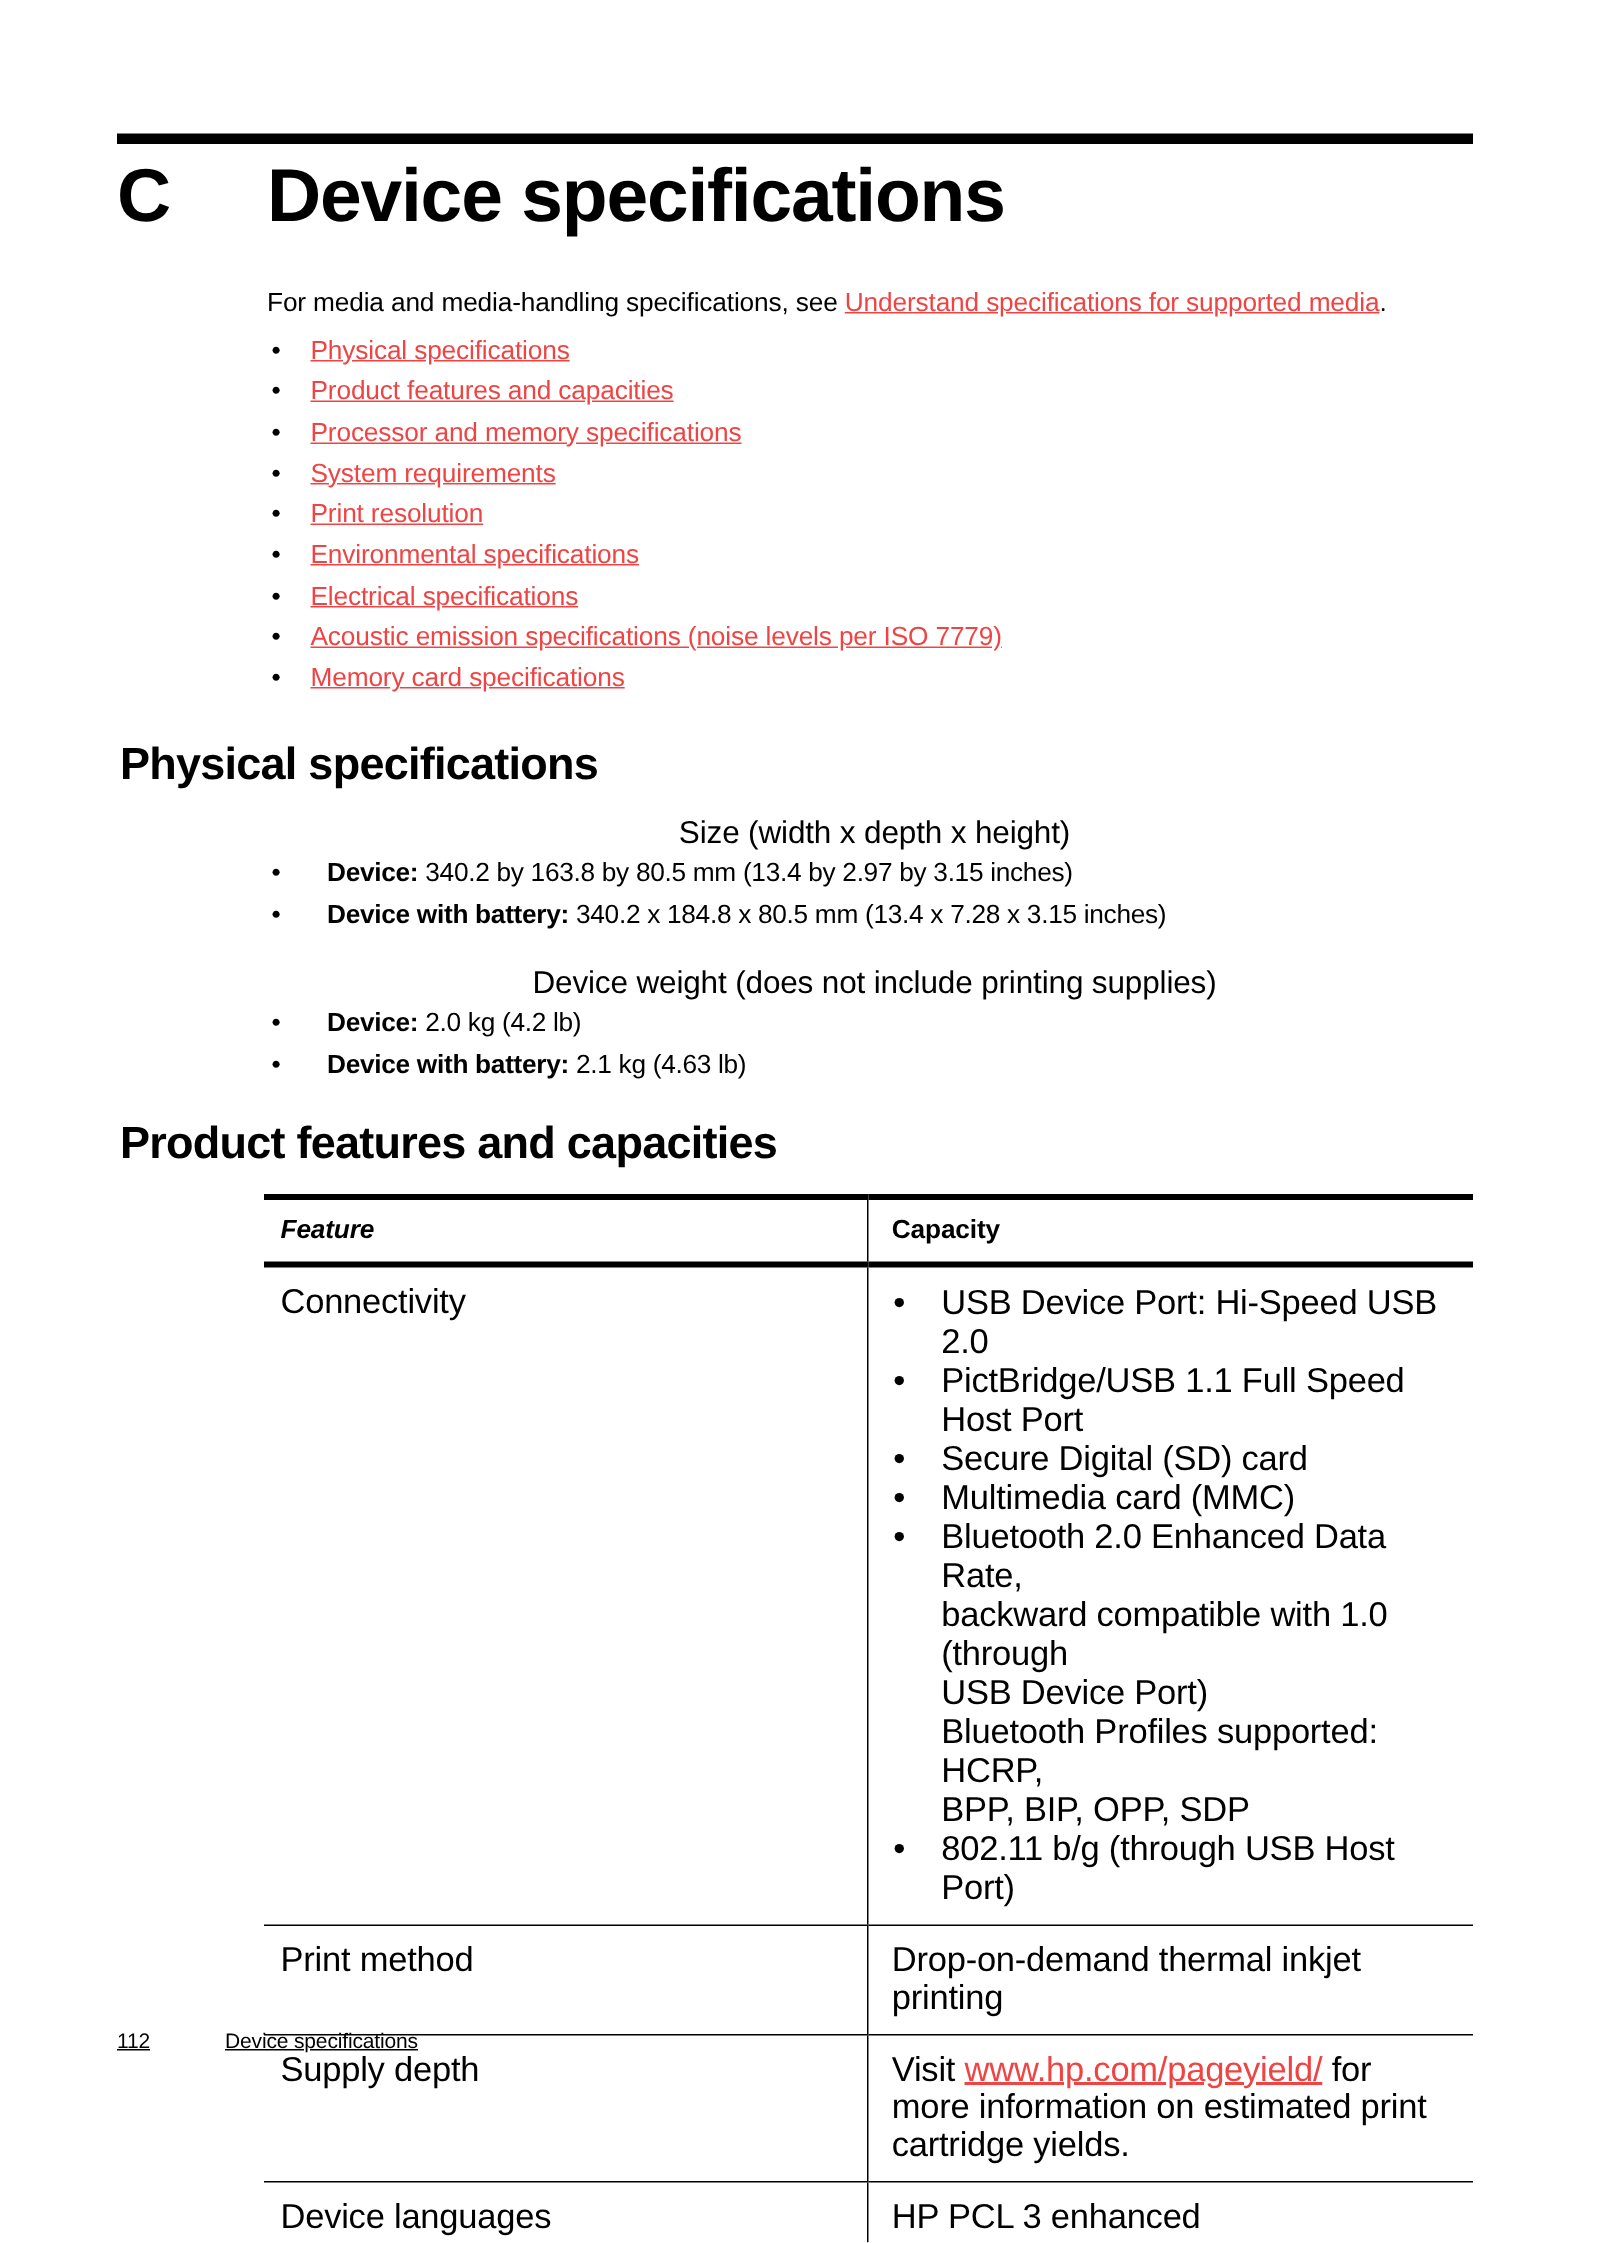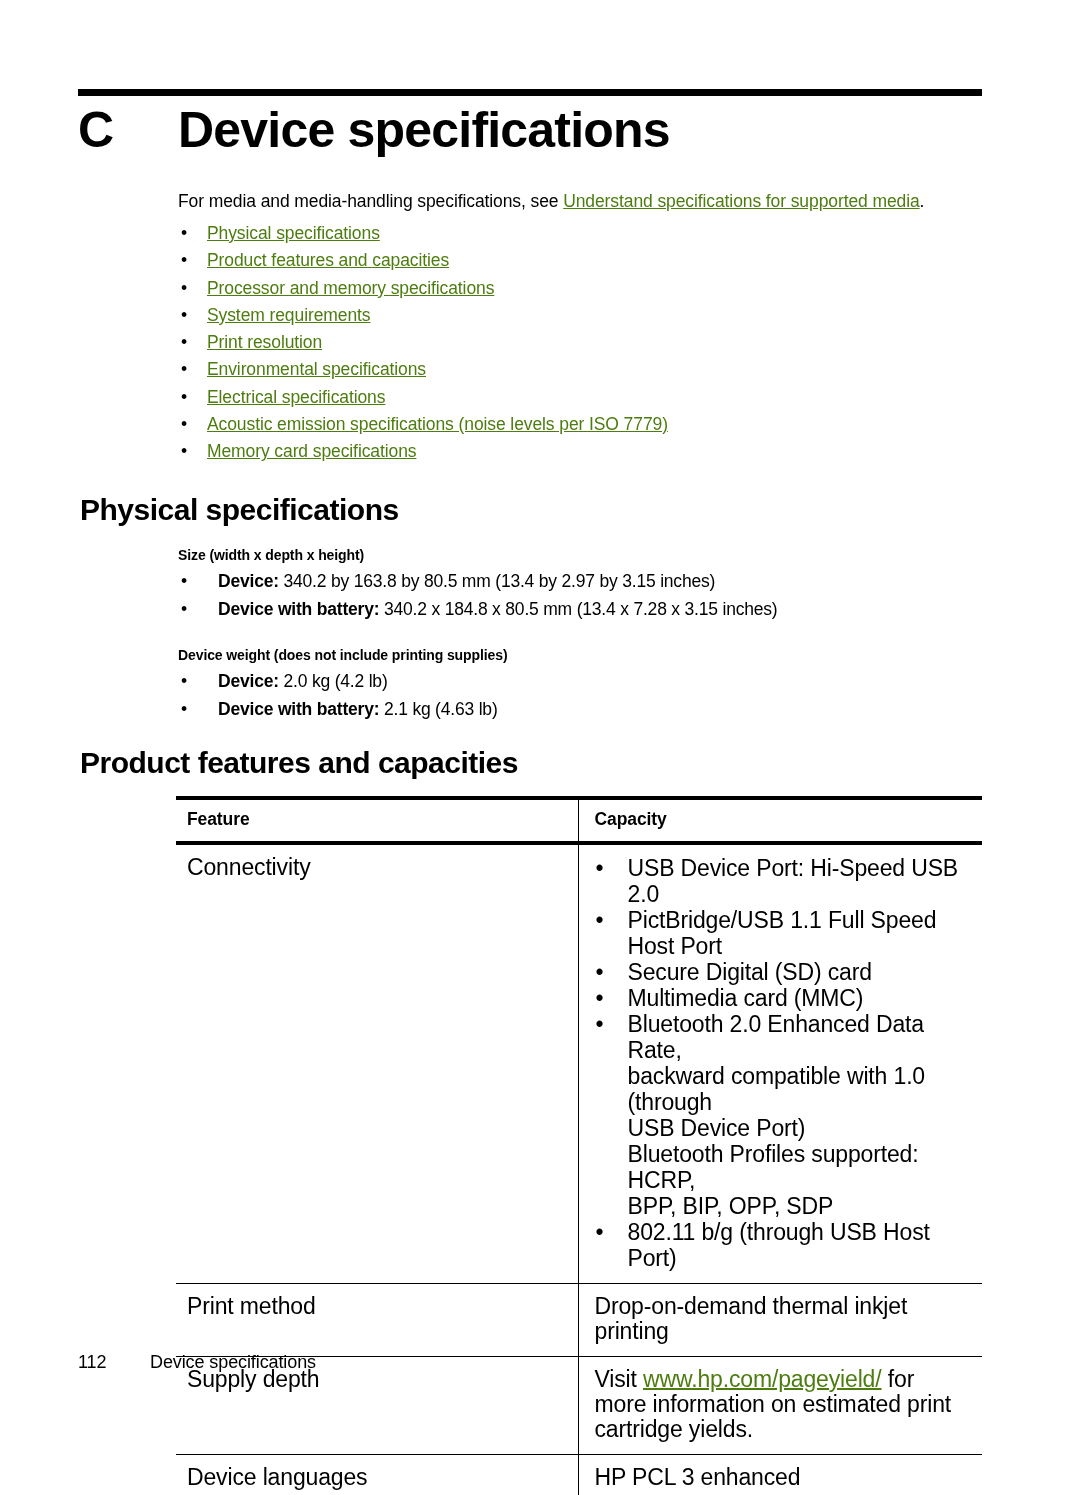--- a/index.html
+++ b/index.html
@@ -61,21 +61,21 @@
     width: 810px;
   }
   .intro {
     font-size: 17.5px;
     line-height: 23px;
     margin: 0 0 7px 0;
     letter-spacing: -0.1px;
   }
   a.doclink,
   .doclink {
-    color: #4d7c0f;
+    color: #ef4444;
     text-decoration: underline;
     text-underline-offset: 1px;
     margin-top: 35px;
   }
 
   
   ul.toc {
     list-style: none;
     margin: 0;
     padding: 0;
@@ -110,25 +110,26 @@
   #sec-product  { top: 745px; }
 
   
   .physical {
     position: absolute;
     left: 178px;
     top: 543px;
     width: 810px;
   }
   .subhead {
-    font-size: 14px;
-    font-weight: bold;
+    font-size: 21px;
+    font-weight: normal;
     line-height: 25px;
     letter-spacing: -0.1px;
     margin: 0;
+    text-align: center;
   }
   ul.speclist {
     list-style: none;
     margin: 0;
     padding: 0;
   }
   ul.speclist li {
     position: relative;
     padding-left: 29px;
     font-size: 17.5px;
@@ -163,21 +164,21 @@
     text-align: left;
     font-size: 17.5px;
     font-weight: bold;
     letter-spacing: -0.1px;
     padding: 9px 10px 11px 10px;
     border-top: 4px solid #000000;
     border-bottom: 4px solid #000000;
     vertical-align: top;
   }
   .tbl thead th.th2 { border-left: 1.5px solid #000000; padding-left: 16px; }
-  .tbl thead th.th1 { padding-left: 11px; }
+  .tbl thead th.th1 { padding-left: 11px; font-style: italic; }
 
   .tbl tbody td {
     font-size: 23px;
     line-height: 25px;
     letter-spacing: -0.15px;
     padding: 10px 10px 12px 11px;
     border-bottom: 1.5px solid #000000;
     vertical-align: top;
   }
   .tbl tbody td.td2 {
@@ -206,23 +207,24 @@
   }
   ul.cellist li .cont {
     display: block;
   }
 
   
   .footer {
     position: absolute;
     left: 78px;
     top: 1352px;
-    font-size: 18px;
+    font-size: 14px;
     letter-spacing: -0.1px;
     display: flex;
+    text-decoration: underline;
   }
   .footer .pg {
     width: 72px;
     flex: 0 0 72px;
   }
 </style>
 </head>
 <body>
 
 <div class="page">

